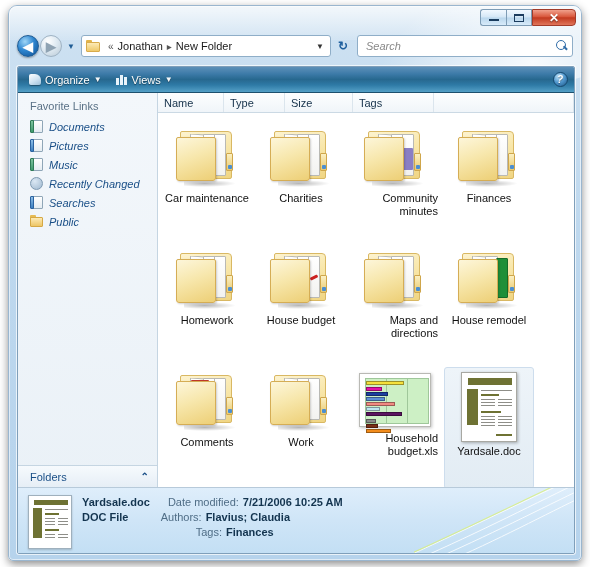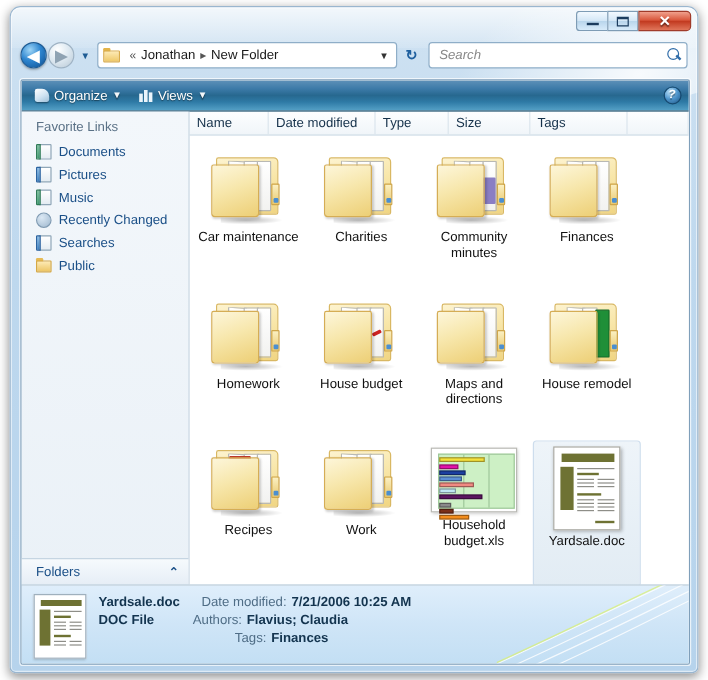--- a/index.html
+++ b/index.html
@@ -219,21 +219,21 @@
     width: 140px; flex:none;
     background: linear-gradient(180deg,#f3f7fb 0%, #eaf1f7 100%);
     border-right: 1px solid #c5d5e2;
     display:flex; flex-direction:column;
     position: relative;
   }
   #fav-title {
     font-size: 11px; color:#5a7186;
     padding: 7px 0 5px 12px;
   }
-  #fav-list { flex:1; padding-left: 6px; }
+  #fav-list { flex:1; padding-left: 6px; font-style: italic; }
   .fav-item {
     height: 19px;
     display:flex; align-items:center; gap:6px;
     padding-left: 6px;
     font-size: 11px; color:#1a4f87;
   }
   .fav-ico { width:13px; height:13px; flex:none; position:relative; }
   .fav-ico .doc-body {
     position:absolute; left:2px; top:0; width:11px; height:13px;
     background: linear-gradient(180deg,#ffffff,#e4ecf2);
@@ -302,21 +302,21 @@
   .item.sel .itemlabel {
     background: transparent;
   }
   .item.sel {
     background: linear-gradient(180deg,#eef4f9 0%, #e2ecf4 100%);
     border: 1px solid #cddded;
     border-radius: 3px;
   }
   .itemlabel {
     margin-top: 3px;
-    font-size: 11px; color:#111; text-align:center;
+    font-size: 11px; color:#111; text-align:right;
     line-height: 13px; max-width: 86px;
   }
 
   
   .folder-ico {
     position: relative;
     width: 66px; height: 62px;
     flex:none;
   }
   .folder-ico .shadow {
@@ -572,21 +572,20 @@
           <div id="folders-bar">
             <span>Folders</span>
             <span id="folders-caret">⌃</span>
           </div>
         </div>
 
         <div id="listpane">
 
           <div id="colheader">
             <div class="colh" style="width:66px">Name</div>
-            <div class="colh" style="width:89px">Date modified</div>
             <div class="colh" style="width:61px">Type</div>
             <div class="colh" style="width:68px">Size</div>
             <div class="colh" style="width:81px">Tags</div>
             <div class="colh" style="flex:1"></div>
           </div>
 
           <div id="items">
 
             <div class="icon-row">
 
@@ -1017,21 +1016,21 @@
                       </div>
                     <div class="accent" style="left:1px;top:2px;width:18px;height:6px;background:#c0392b;"></div>
                     <div class="accent" style="left:1px;top:10px;width:18px;height:9px;background:#2b2b2b;"></div>
                     <div class="accent" style="left:1px;top:21px;width:18px;height:14px;background:#e8e2cf;"></div>
                   </div>
                   <div class="front"></div>
                   <div class="tabflap">
                       <i></i>
                     </div>
                 </div>
-                <div class="itemlabel">Recipes</div>
+                <div class="itemlabel">Comments</div>
               </div>
 
               <div class="item">
                 <div class="folder-ico">
                   <div class="shadow"></div>
                     <div class="back"></div>
                   <div class="papers">
                     <div class="sheet s1">
                         <span class="ln" style="top: 4px;"></span>
                         <span class="ln" style="top: 8px;"></span>

